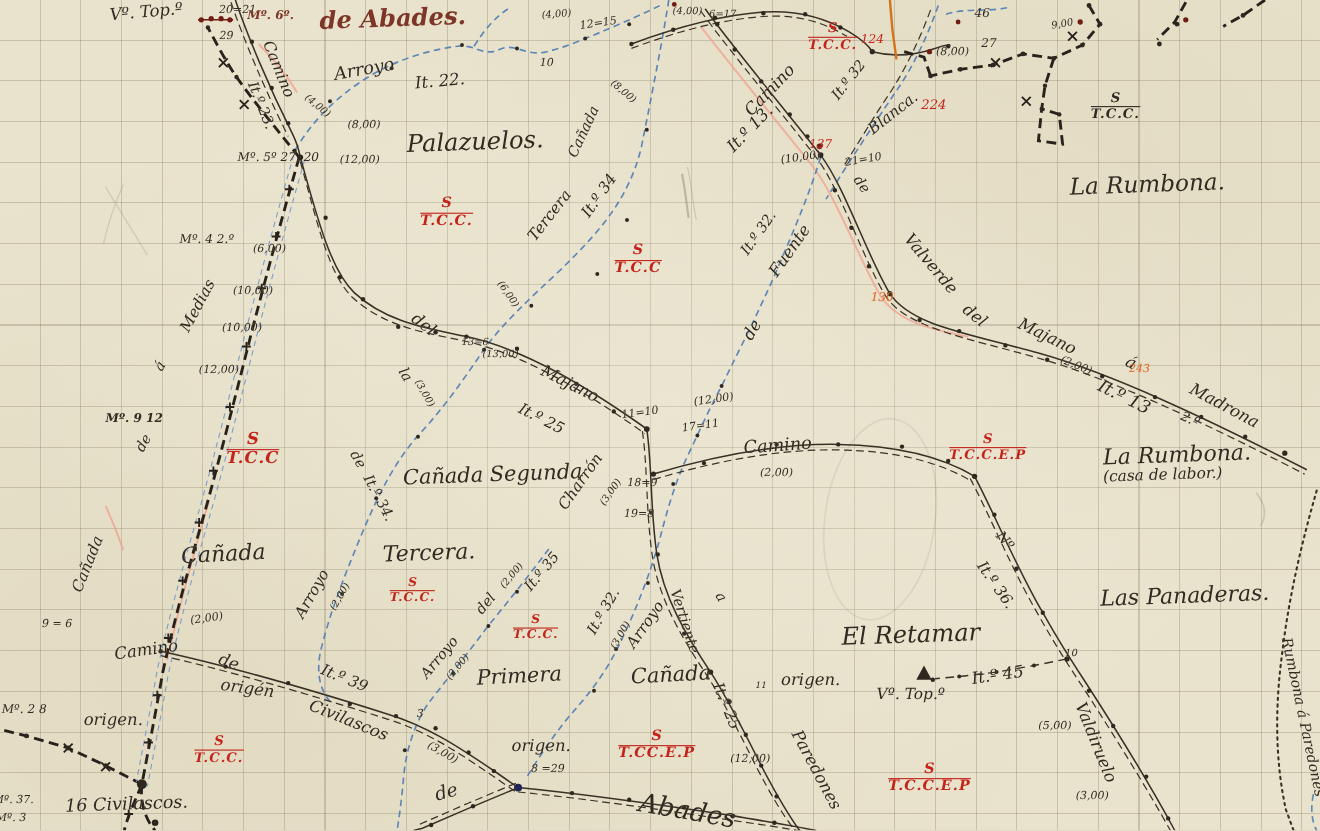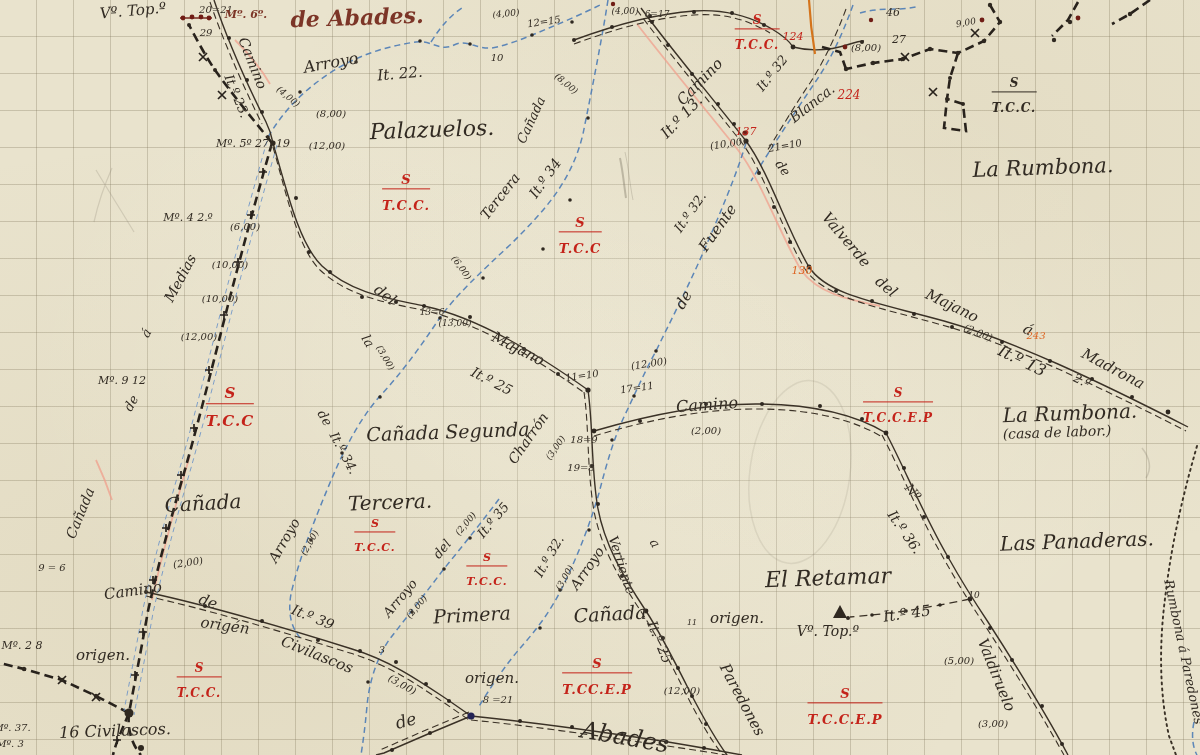--- a/index.html
+++ b/index.html
@@ -26,21 +26,21 @@
   .red{color:#c4231a;}
   .orange{color:#dd6320;}
   .brown{color:#7c3527;font-weight:bold;}
   .frac{
     position:absolute;text-align:center;font-style:italic;font-weight:bold;
     transform:translate(-50%,-50%);line-height:1.05;
   }
   .frac.red{color:#c4231a;}
   .frac.ink{color:#312a22;}
   .frac .top{display:block;border-bottom:1.4px solid currentColor;padding:0 5px 1px 5px;}
-  .frac .bot{display:block;letter-spacing:1px;padding-top:10px;}
+  .frac .bot{display:block;letter-spacing:1px;padding-top:0;}
 </style>
 </head>
 <body>
 
 <div id="stage">
   <svg id="drawing" width="1200" height="755" viewBox="0 0 1200 755">
 
     <g fill="none" stroke="#87816f">
       <path d="M620,158 C623,172 624,185 626,198" stroke-width="2" opacity="0.45"></path>
       <ellipse cx="800" cy="472" rx="50" ry="92" transform="rotate(8 800 472)" stroke-width="1.5" opacity="0.16"></ellipse>
@@ -302,21 +302,21 @@
       <div class="lbl brown" style="left: 357px; top: 17px; font-size: 22px; --r: -2deg;">de Abades.</div>
       <div class="lbl ink" style="left: 253px; top: 63px; font-size: 14px; --r: 68deg;">Camino</div>
       <div class="lbl ink" style="left: 237px; top: 96px; font-size: 13px; --r: 68deg;">It.º 23.</div>
       <div class="lbl ink" style="left: 288px; top: 97px; font-size: 9px; --r: 40deg;">(4,00)</div>
       <div class="lbl ink" style="left: 331px; top: 63px; font-size: 16px; --r: -10deg;">Arroyo</div>
       <div class="lbl ink" style="left: 400px; top: 74px; font-size: 15px; --r: -5deg;">It. 22.</div>
       <div class="lbl ink" style="left: 506px; top: 14px; font-size: 9px; --r: -5deg;">(4,00)</div>
       <div class="lbl ink" style="left: 544px; top: 22px; font-size: 10px; --r: -8deg;">12=15</div>
       <div class="lbl ink" style="left: 497px; top: 58px; font-size: 10px; --r: 0deg;">10</div>
       <div class="lbl ink" style="left: 331px; top: 114px; font-size: 10px; --r: 0deg;">(8,00)</div>
-      <div class="lbl ink" style="left: 253px; top: 143px; font-size: 11px; --r: 0deg;">Mº. 5º 27, 19</div>
+      <div class="lbl ink" style="left: 253px; top: 143px; font-size: 11px; --r: 0deg;">Mº. 5º 27, 20</div>
       <div class="lbl ink" style="left: 327px; top: 146px; font-size: 10px; --r: 0deg;">(12,00)</div>
       <div class="lbl ink" style="left: 432px; top: 130px; font-size: 22px; --r: -2deg;">Palazuelos.</div>
       <div class="lbl ink" style="left: 531px; top: 120px; font-size: 13px; --r: -65deg;">Cañada</div>
       <div class="lbl ink" style="left: 566px; top: 84px; font-size: 9px; --r: 40deg;">(8,00)</div>
       <div class="lbl ink" style="left: 625px; top: 11px; font-size: 9px; --r: 0deg;">(4,00)</div>
       <div class="lbl ink" style="left: 657px; top: 14px; font-size: 9px; --r: 0deg;">6=17</div>
       <div class="lbl red" style="left: 793px; top: 36px; font-size: 11px; --r: 0deg;">124</div>
       <div class="lbl ink" style="left: 893px; top: 12px; font-size: 11px; --r: 0deg;">46</div>
       <div class="lbl ink" style="left: 899px; top: 39px; font-size: 11px; --r: 0deg;">27</div>
       <div class="lbl ink" style="left: 866px; top: 48px; font-size: 10px; --r: 0deg;">(8,00)</div>
@@ -344,21 +344,21 @@
       <div class="lbl ink" style="left: 690px; top: 212px; font-size: 13px; --r: -55deg;">It.º 32.</div>
       <div class="lbl ink" style="left: 718px; top: 228px; font-size: 15px; --r: -55deg;">Fuente</div>
       <div class="lbl ink" style="left: 684px; top: 300px; font-size: 15px; --r: -60deg;">de</div>
       <div class="lbl ink" style="left: 188px; top: 217px; font-size: 11px; --r: 0deg;">Mº. 4 2.º</div>
       <div class="lbl ink" style="left: 245px; top: 227px; font-size: 10px; --r: 0deg;">(6,00)</div>
       <div class="lbl ink" style="left: 230px; top: 265px; font-size: 10px; --r: 0deg;">(10,00)</div>
       <div class="lbl ink" style="left: 220px; top: 299px; font-size: 10px; --r: 0deg;">(10,00)</div>
       <div class="lbl ink" style="left: 199px; top: 337px; font-size: 10px; --r: 0deg;">(12,00)</div>
       <div class="lbl ink" style="left: 180px; top: 278px; font-size: 14px; --r: -62deg;">Medias</div>
       <div class="lbl ink" style="left: 146px; top: 333px; font-size: 13px; --r: -60deg;">á</div>
-      <div class="lbl ink" style="left: 122px; top: 380px; font-size: 11px; --r: 0deg;">Mº. 9 12</div>
+      <div class="lbl ink" style="left: 122px; top: 380px; font-size: 11px; font-weight: bold; --r: 0deg;">Mº. 9 12</div>
       <div class="lbl ink" style="left: 131px; top: 403px; font-size: 13px; --r: -60deg;">de</div>
       <div class="lbl ink" style="left: 80px; top: 513px; font-size: 14px; --r: -68deg;">Cañada</div>
       <div class="lbl ink" style="left: 203px; top: 503px; font-size: 20px; --r: -3deg;">Cañada</div>
       <div class="lbl ink" style="left: 52px; top: 568px; font-size: 10px; --r: 0deg;">9 = 6</div>
       <div class="lbl ink" style="left: 188px; top: 563px; font-size: 10px; --r: -8deg;">(2,00)</div>
       <div class="lbl ink" style="left: 133px; top: 591px; font-size: 15px; --r: -8deg;">Camino</div>
       <div class="lbl ink" style="left: 208px; top: 602px; font-size: 15px; --r: 20deg;">de</div>
       <div class="lbl ink" style="left: 225px; top: 626px; font-size: 15px; --r: 8deg;">origén</div>
       <div class="lbl ink" style="left: 317px; top: 655px; font-size: 15px; --r: 22deg;">Civilascos</div>
       <div class="lbl ink" style="left: 313px; top: 617px; font-size: 14px; --r: 22deg;">It.º 39</div>
@@ -407,21 +407,21 @@
       <div class="lbl ink" style="left: 622px; top: 565px; font-size: 13px; --r: 72deg;">Vertiente</div>
       <div class="lbl ink" style="left: 655px; top: 543px; font-size: 13px; --r: 60deg;">a</div>
       <div class="lbl ink" style="left: 660px; top: 642px; font-size: 14px; --r: 68deg;">It.º 25</div>
       <div class="lbl ink" style="left: 737px; top: 618px; font-size: 15px; --r: 0deg;">origen.</div>
       <div class="lbl ink" style="left: 692px; top: 623px; font-size: 8px; --r: 0deg;">11</div>
       <div class="lbl ink" style="left: 682px; top: 691px; font-size: 10px; --r: 0deg;">(12,00)</div>
       <div class="lbl ink" style="left: 742px; top: 700px; font-size: 15px; --r: 62deg;">Paredones</div>
       <div class="lbl ink" style="left: 625px; top: 737px; font-size: 24px; --r: 10deg;">Abades</div>
       <div class="lbl ink" style="left: 406px; top: 721px; font-size: 17px; --r: -15deg;">de</div>
       <div class="lbl ink" style="left: 492px; top: 678px; font-size: 15px; --r: 0deg;">origen.</div>
-      <div class="lbl ink" style="left: 498px; top: 700px; font-size: 10px; --r: 0deg;">8 =21</div>
+      <div class="lbl ink" style="left: 498px; top: 700px; font-size: 10px; --r: 0deg;">8 =29</div>
       <div class="lbl ink" style="left: 828px; top: 578px; font-size: 22px; --r: -2deg;">El Retamar</div>
       <div class="lbl ink" style="left: 828px; top: 631px; font-size: 14px; --r: 0deg;">Vº. Top.º</div>
       <div class="lbl ink" style="left: 907px; top: 614px; font-size: 15px; --r: -8deg;">It.º 45</div>
       <div class="lbl ink" style="left: 974px; top: 595px; font-size: 9px; --r: 0deg;">10</div>
       <div class="lbl ink" style="left: 996px; top: 675px; font-size: 15px; --r: 68deg;">Valdiruelo</div>
       <div class="lbl ink" style="left: 959px; top: 661px; font-size: 10px; --r: 0deg;">(5,00)</div>
       <div class="lbl ink" style="left: 993px; top: 724px; font-size: 10px; --r: 0deg;">(3,00)</div>
       <div class="lbl ink" style="left: 913px; top: 492px; font-size: 13px; --r: 50deg;">Nº</div>
       <div class="lbl ink" style="left: 905px; top: 532px; font-size: 14px; --r: 55deg;">It.º 36.</div>
       <div class="lbl ink" style="left: 1077px; top: 541px; font-size: 20px; --r: -2deg;">Las Panaderas.</div>

